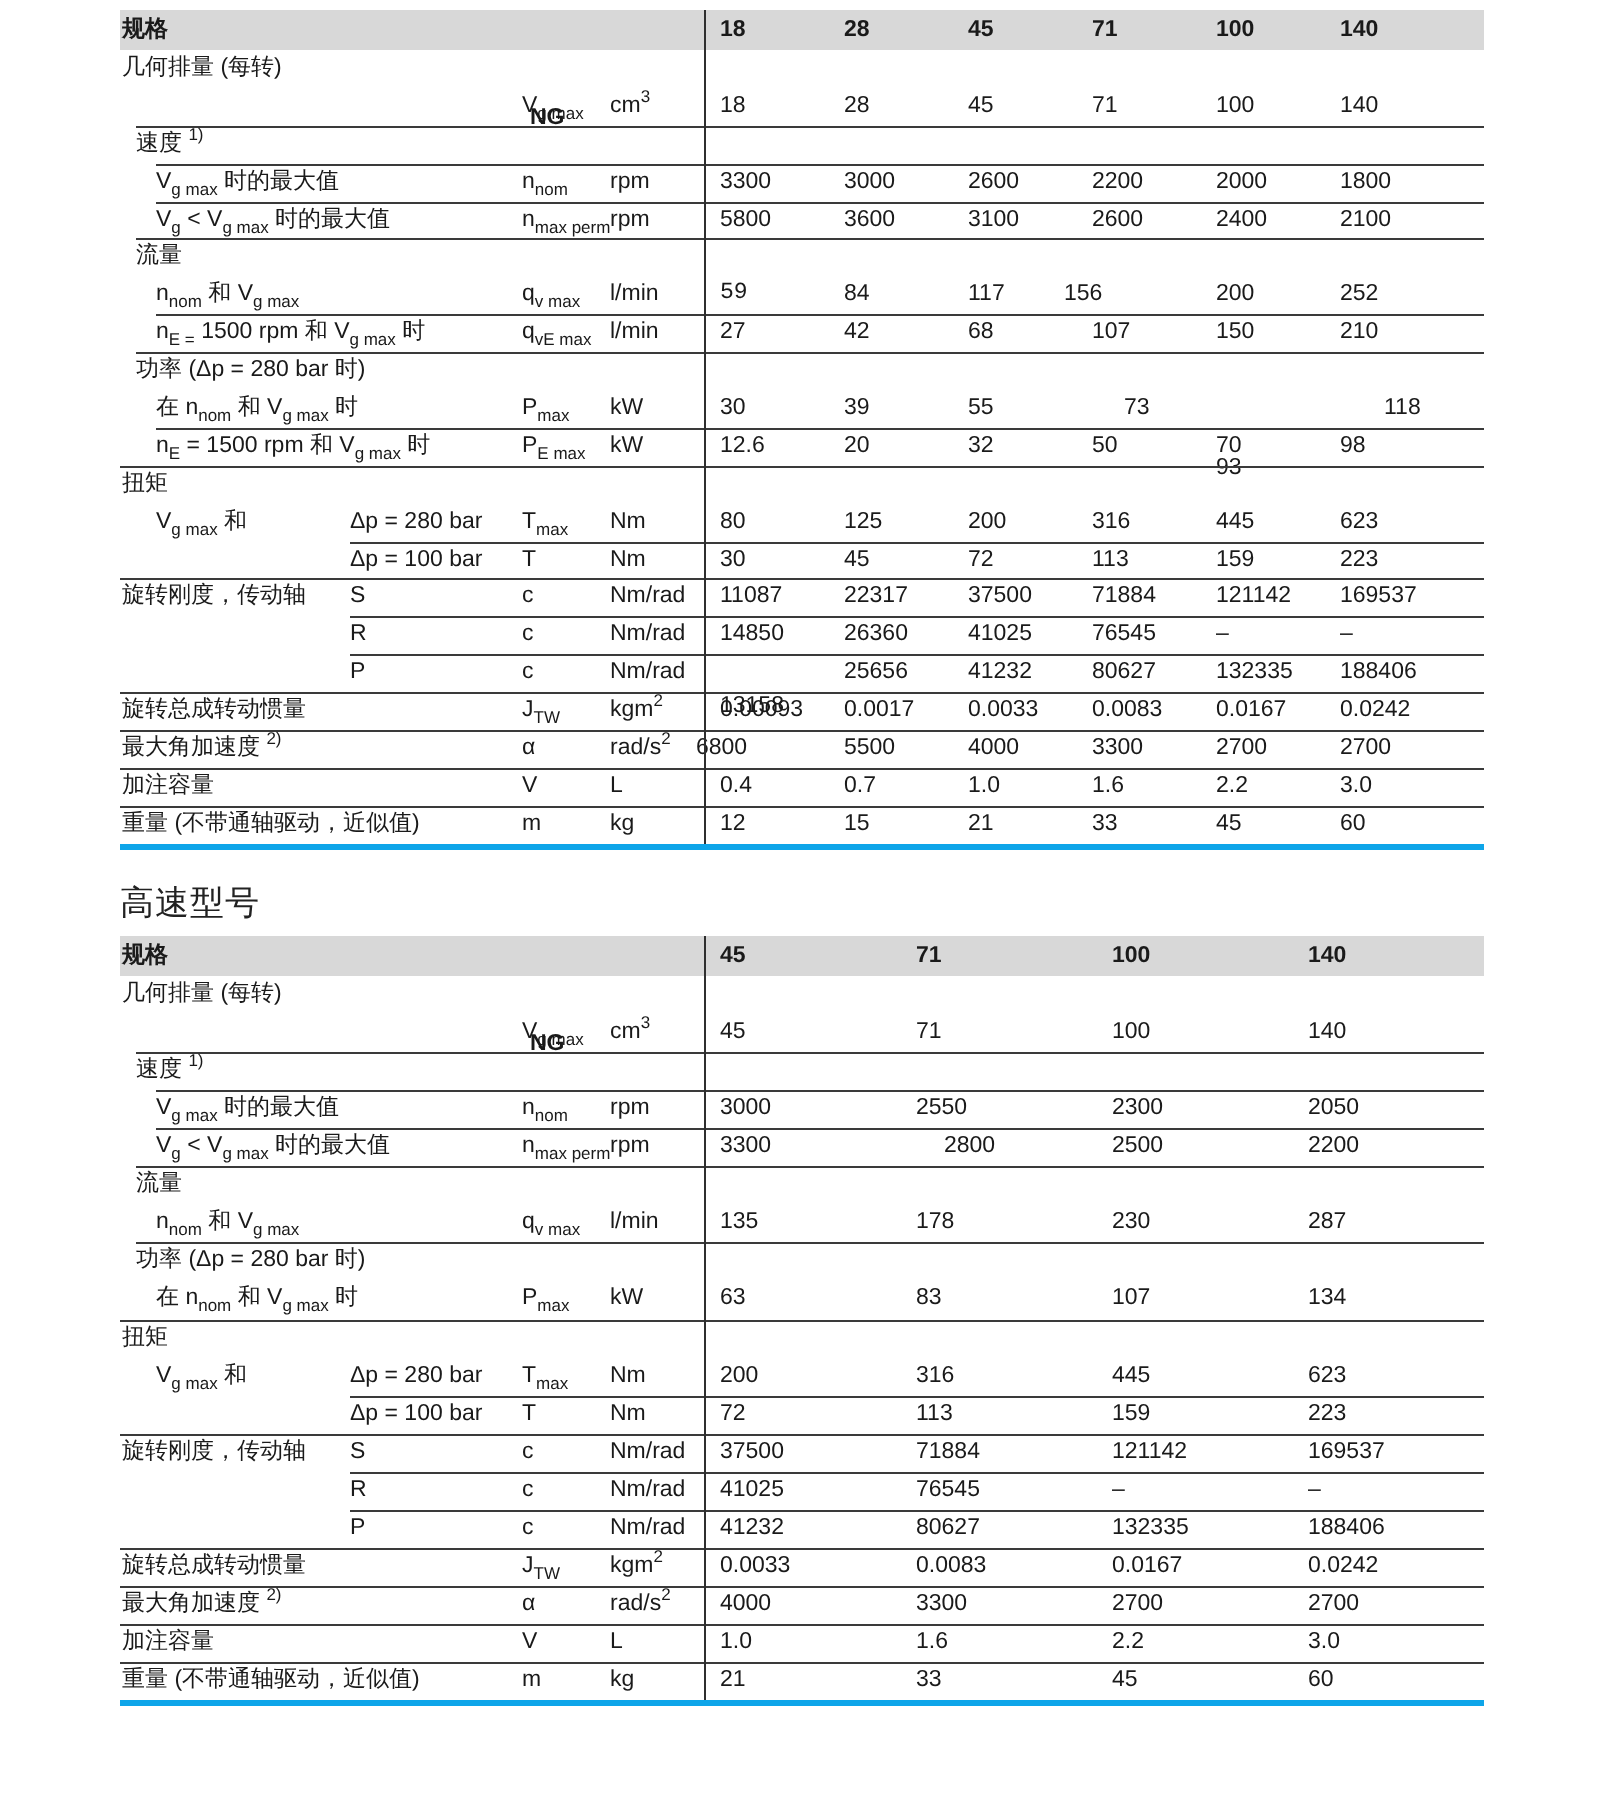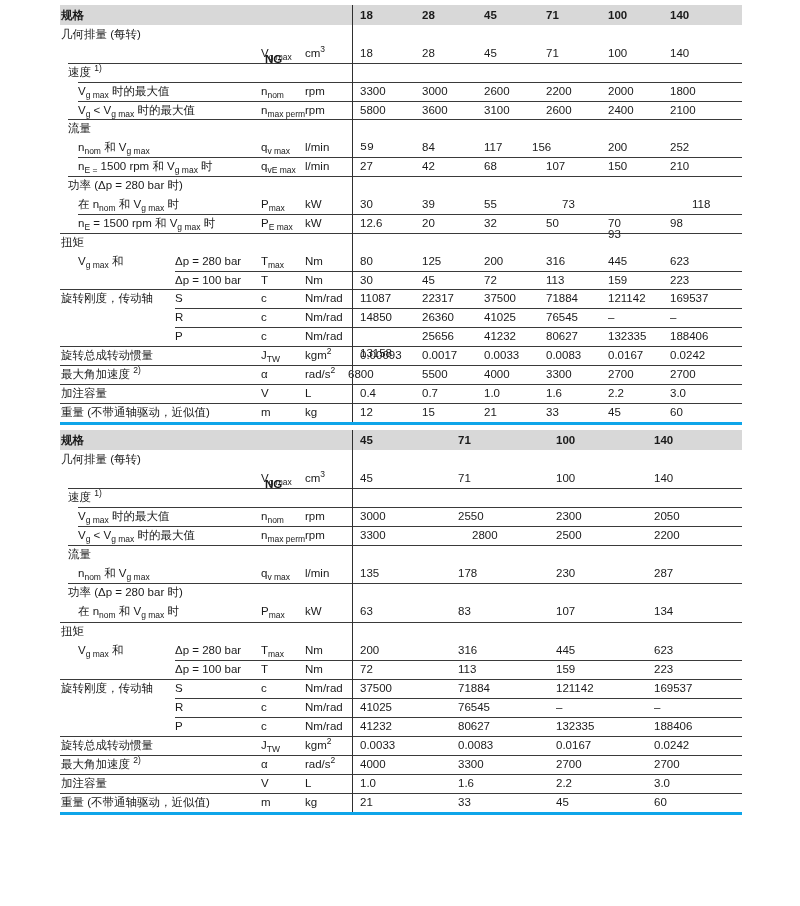--- a/index.html
+++ b/index.html
@@ -254,20 +254,21 @@
           <span class="cell " style="left: 300px;">12</span>
           <span class="cell " style="left: 362px;">15</span>
           <span class="cell " style="left: 424px;">21</span>
           <span class="cell " style="left: 486px;">33</span>
           <span class="cell " style="left: 548px;">45</span>
           <span class="cell " style="left: 610px;">60</span>
         </div>
         <div class="vdiv"></div>
       </div>
 
+    <div class="section-title sec2-title">高速型号</div>
 
     <div class="dtable t2">
         <div class="thead">
           <span class="cell c-spec">规格</span>
           <span class="cell c-ng">NG</span>
           <span class="cell " style="left: 300px;">45</span>
           <span class="cell " style="left: 398px;">71</span>
           <span class="cell " style="left: 496px;">100</span>
           <span class="cell " style="left: 594px;">140</span>
         </div>

